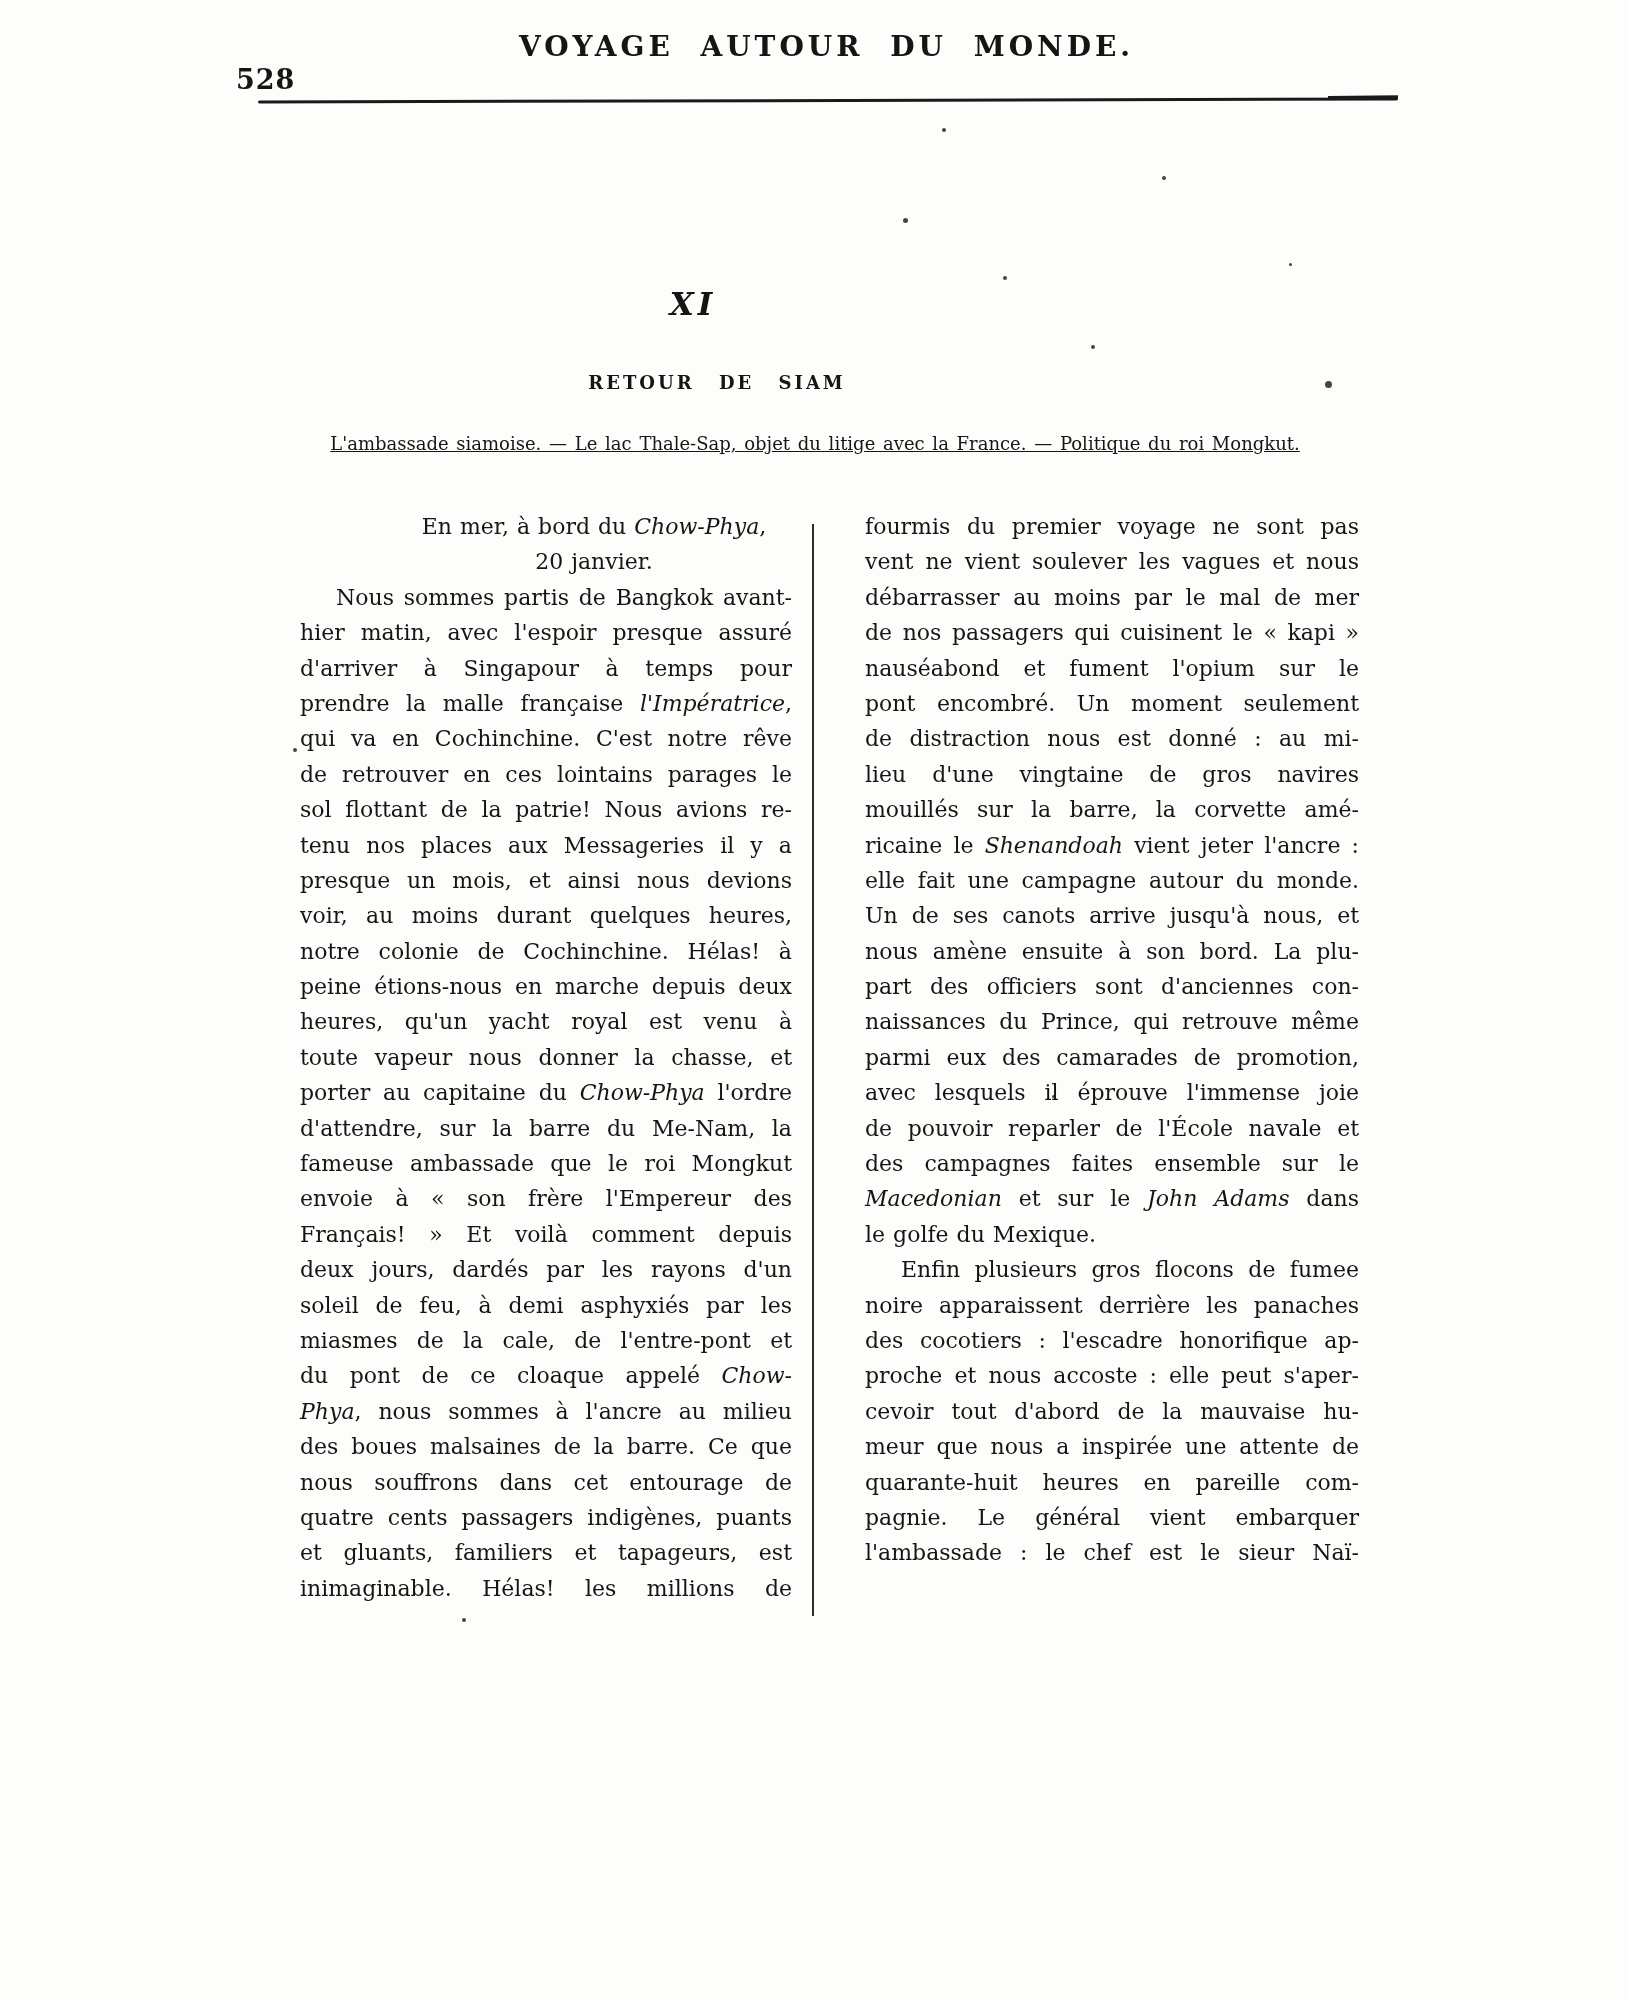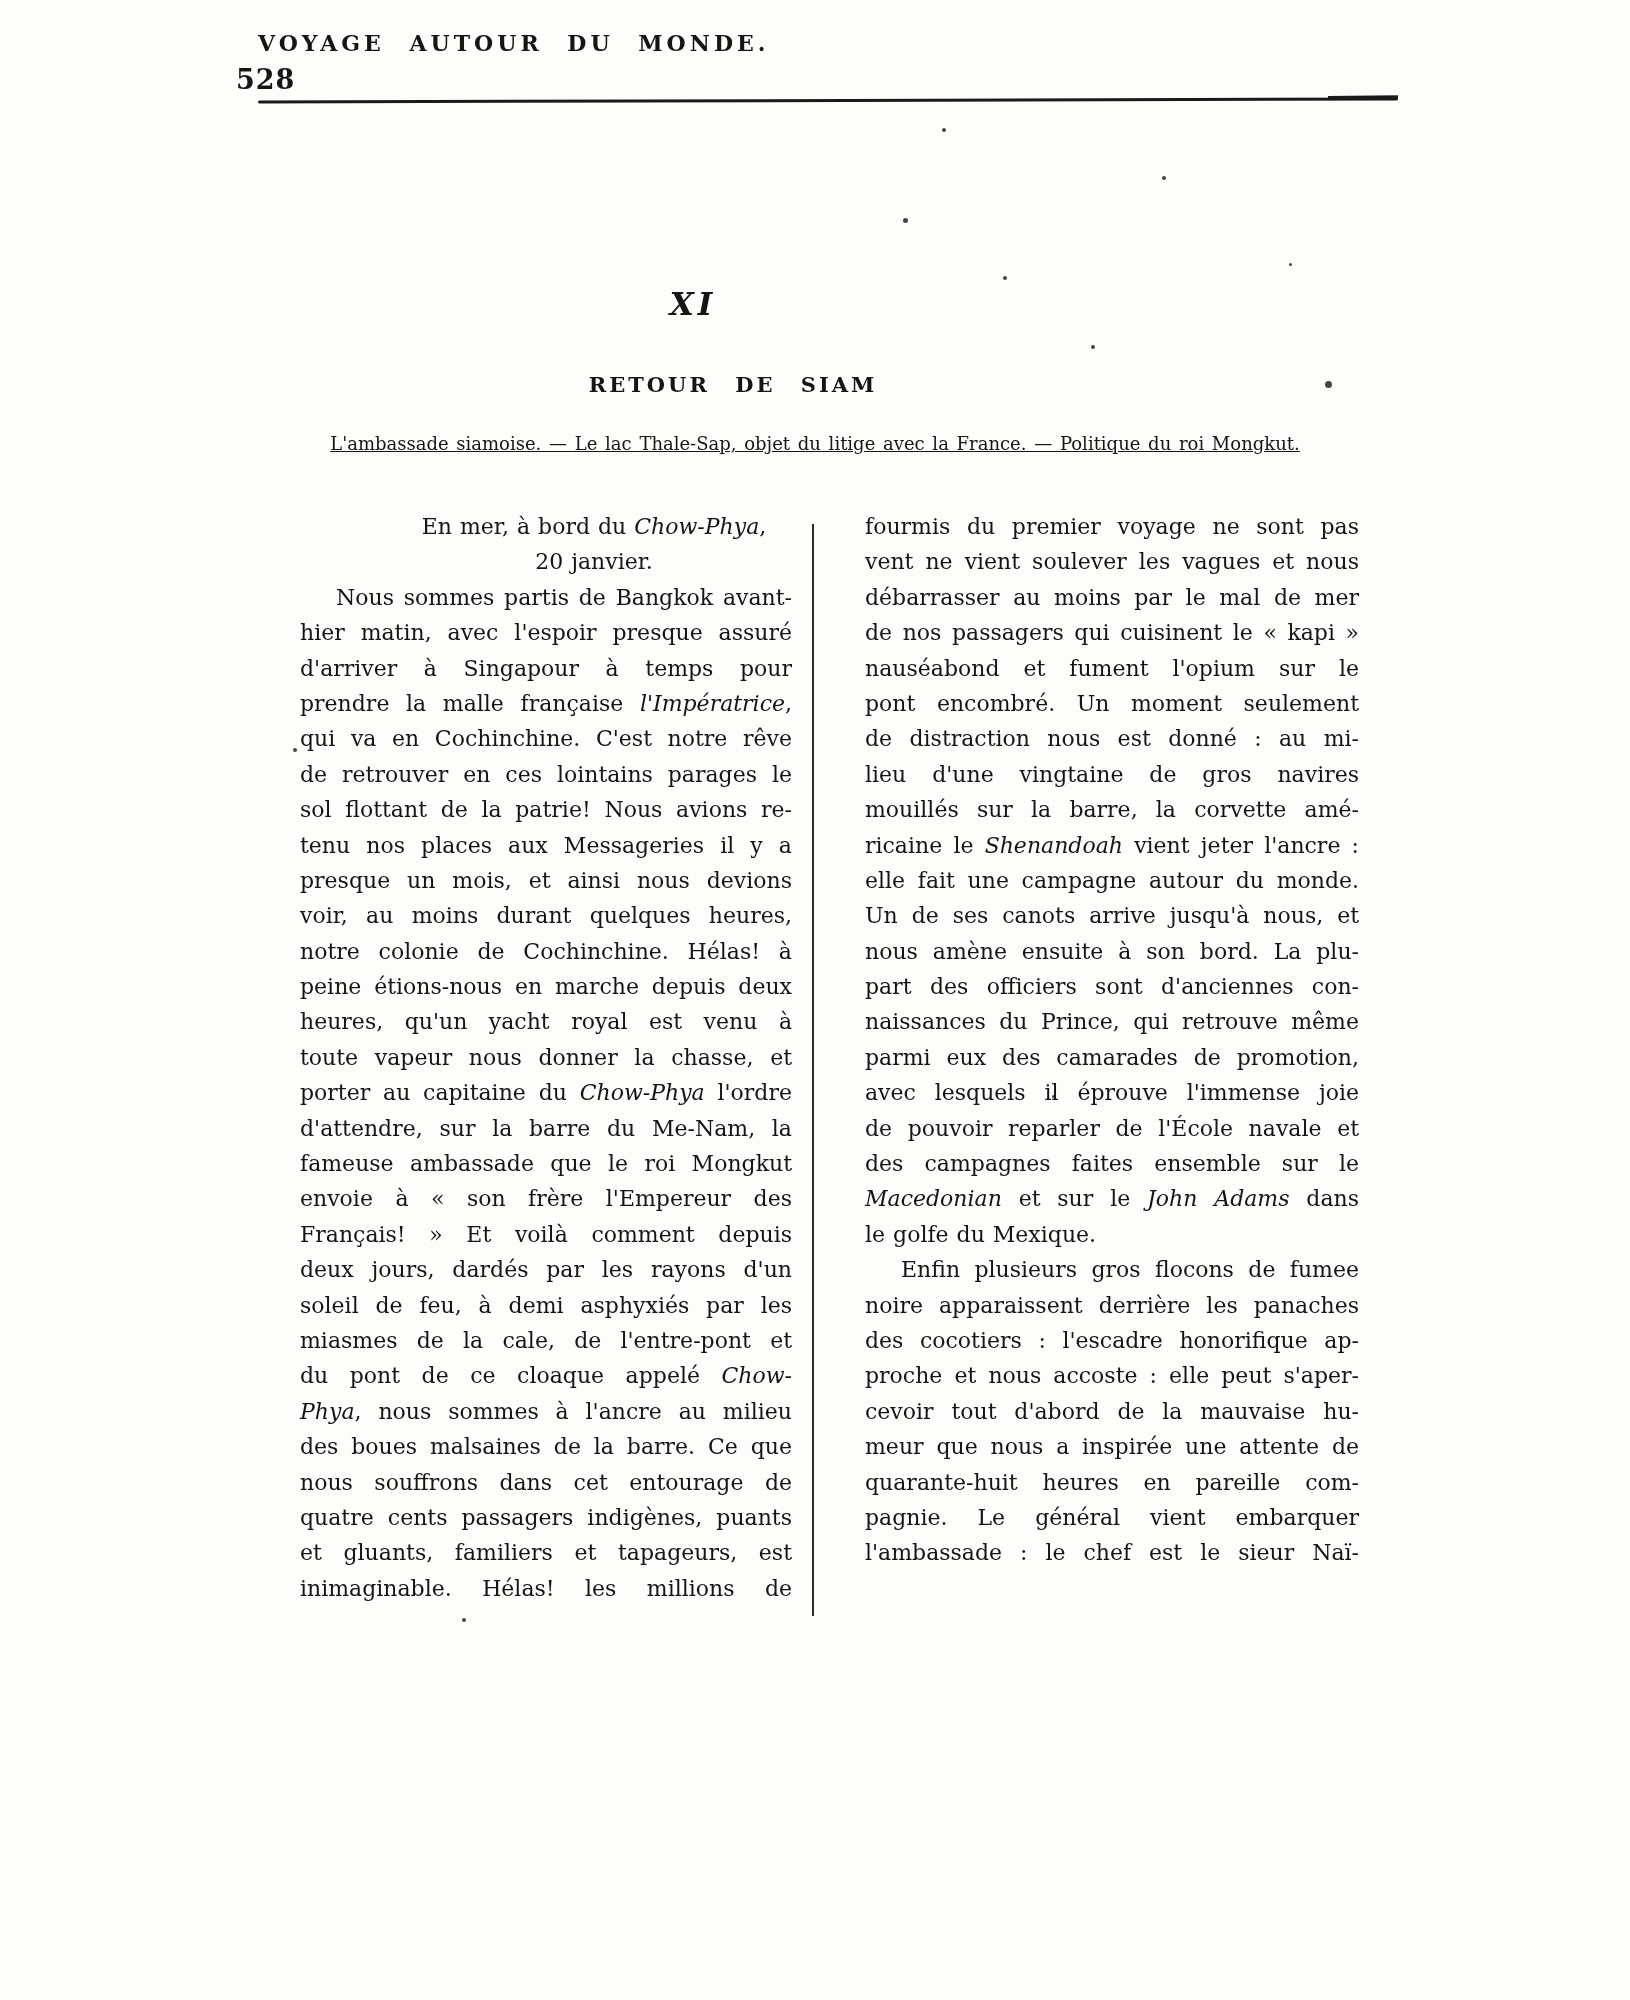--- a/index.html
+++ b/index.html
@@ -25,22 +25,22 @@
     font-size: 27px;
     font-weight: bold;
     letter-spacing: 1px;
     margin-top: 36px;
   }
   .running-title {
     position: absolute;
     left: 258px;
     top: 30px;
     width: 1137px;
-    text-align: left;
-    font-size: 22px;
+    text-align: center;
+    font-size: 28px;
     font-weight: bold;
     letter-spacing: 4px;
     word-spacing: 13px;
   }
   .header-rule {
     position: absolute;
     left: 258px;
     top: 99px;
     width: 1140px;
     height: 3px;
@@ -66,25 +66,25 @@
     top: 286px;
     width: 1386px;
     text-align: center;
     font-size: 31px;
     font-weight: bold;
     letter-spacing: 4px;
     font-style: italic;
   }
   .chapter-title {
     position: absolute;
-    left: 16px;
+    left: 0;
     top: 372px;
     width: 1434px;
     text-align: center;
-    font-size: 21px;
+    font-size: 18px;
     font-weight: bold;
     letter-spacing: 3px;
     word-spacing: 15px;
   }
   .chapter-summary {
     position: absolute;
     left: 150px;
     top: 433px;
     width: 1330px;
     text-align: center;

